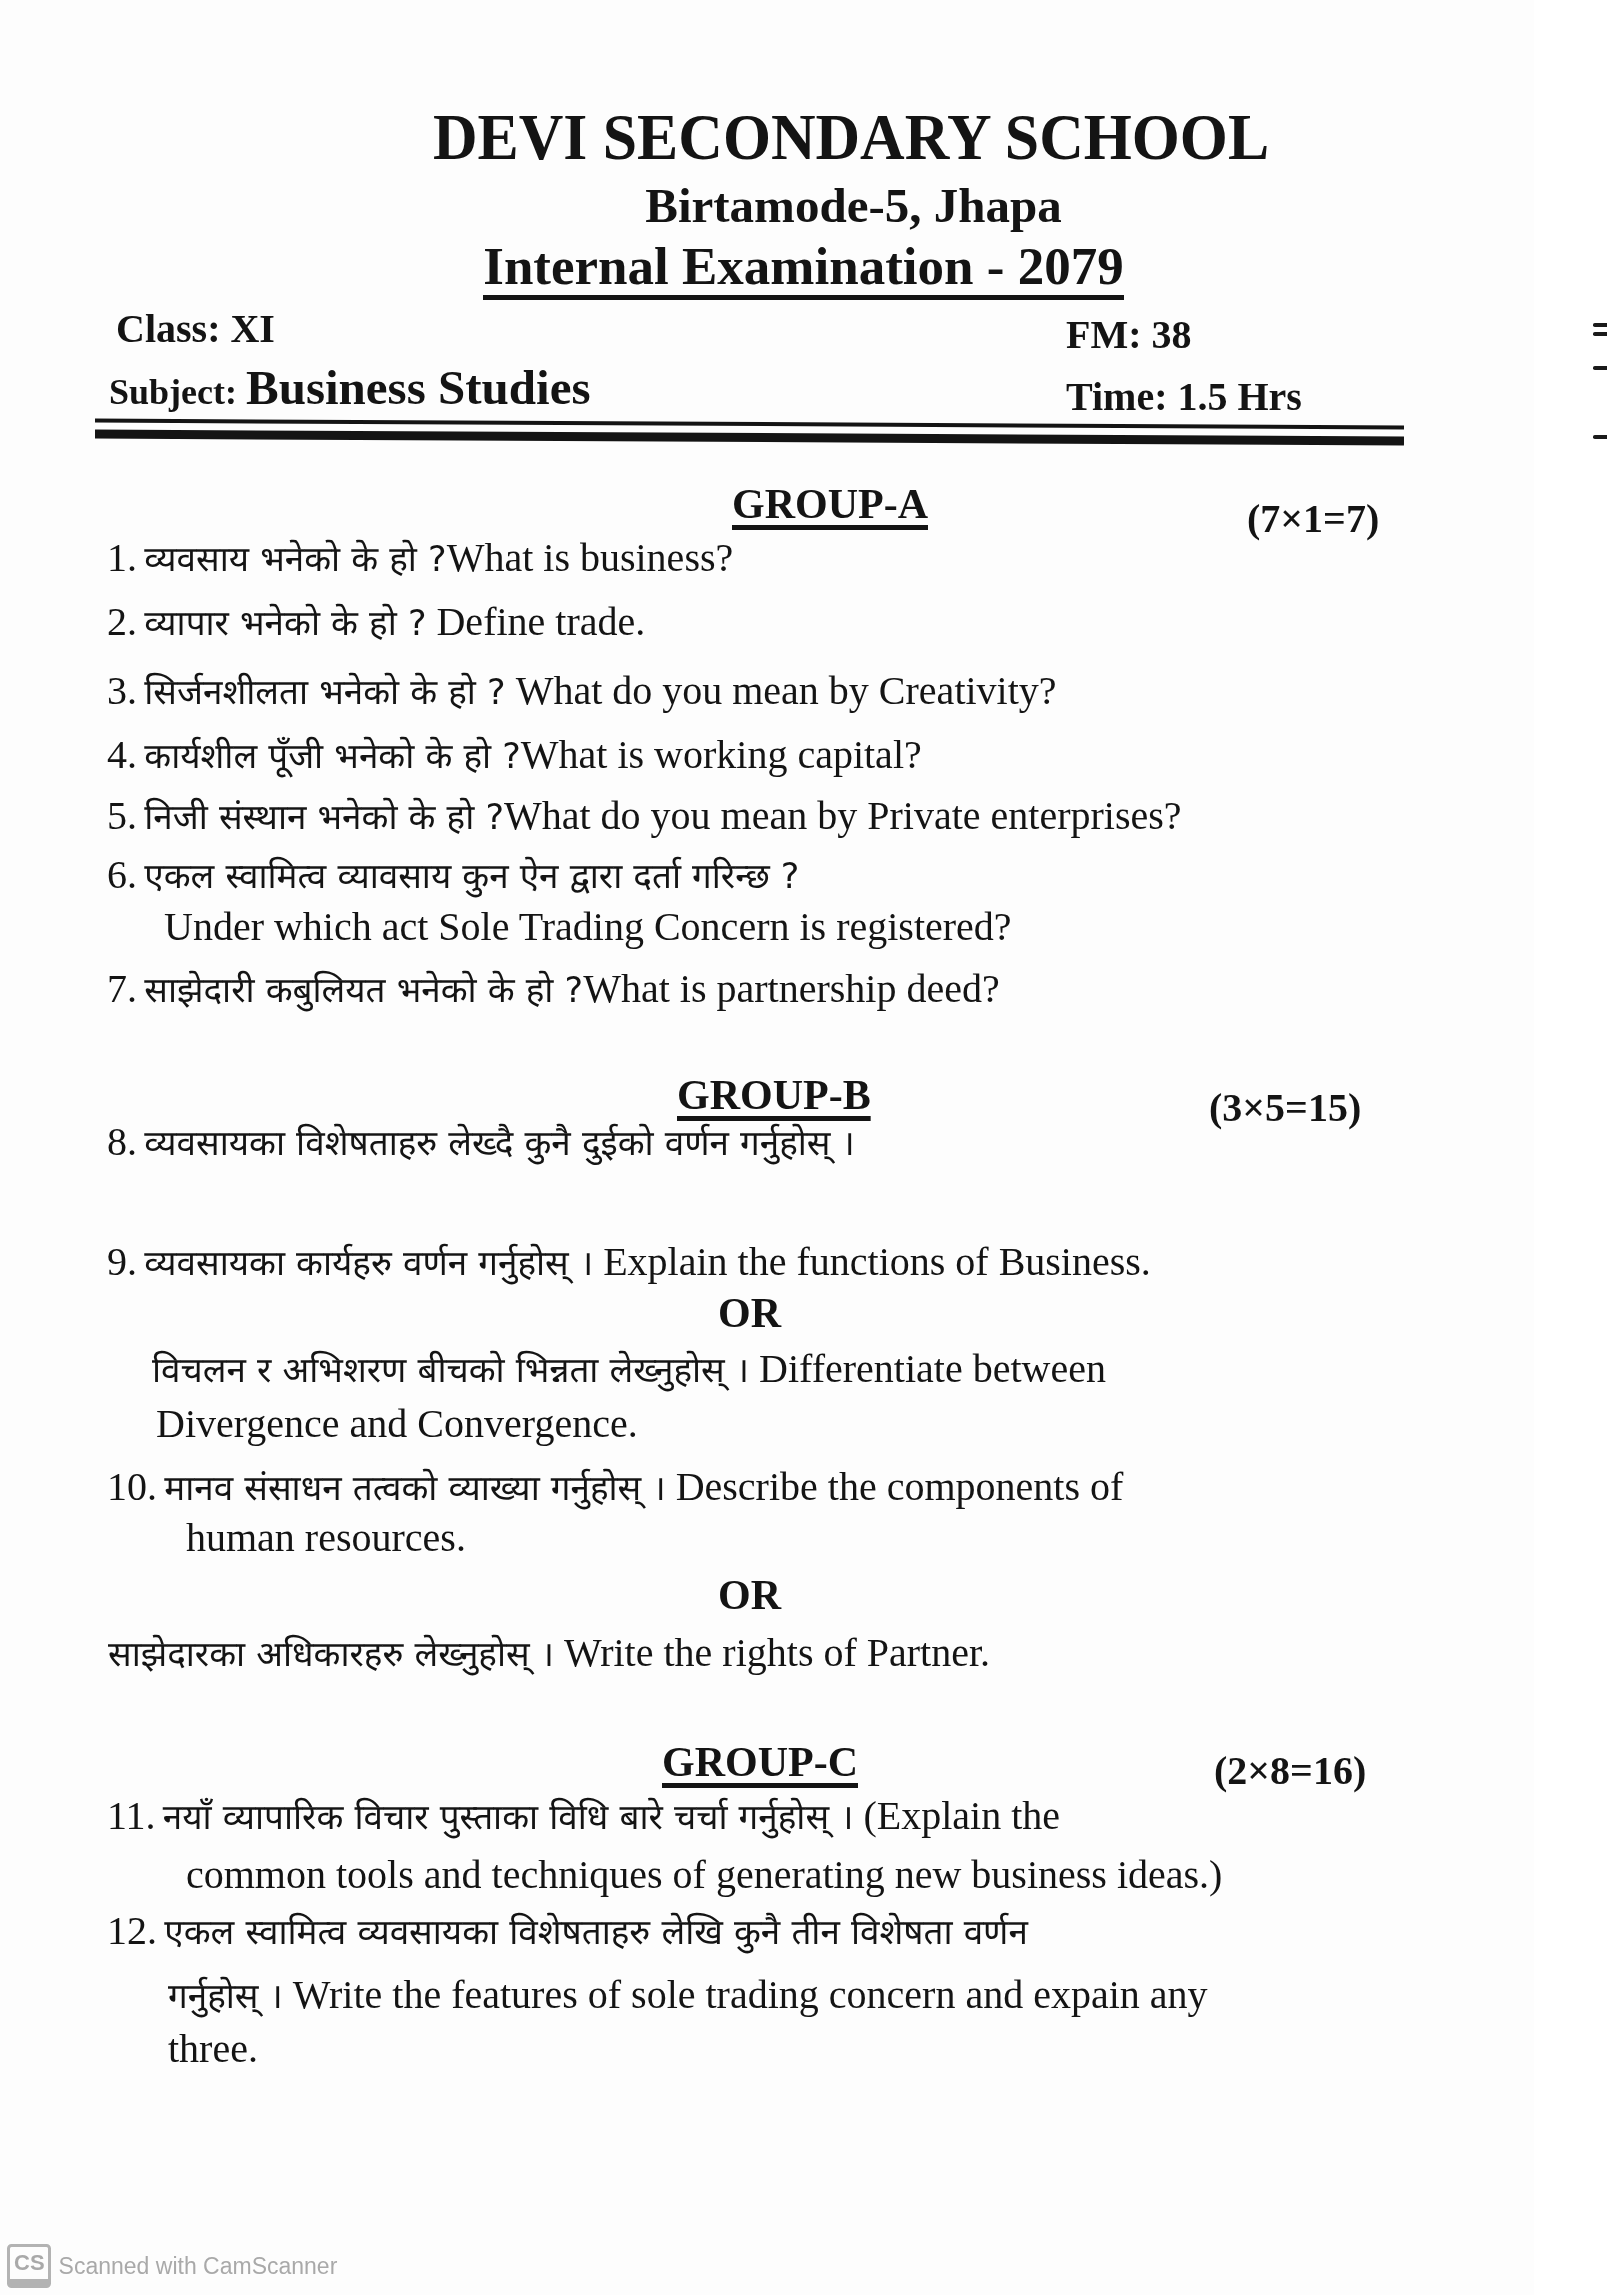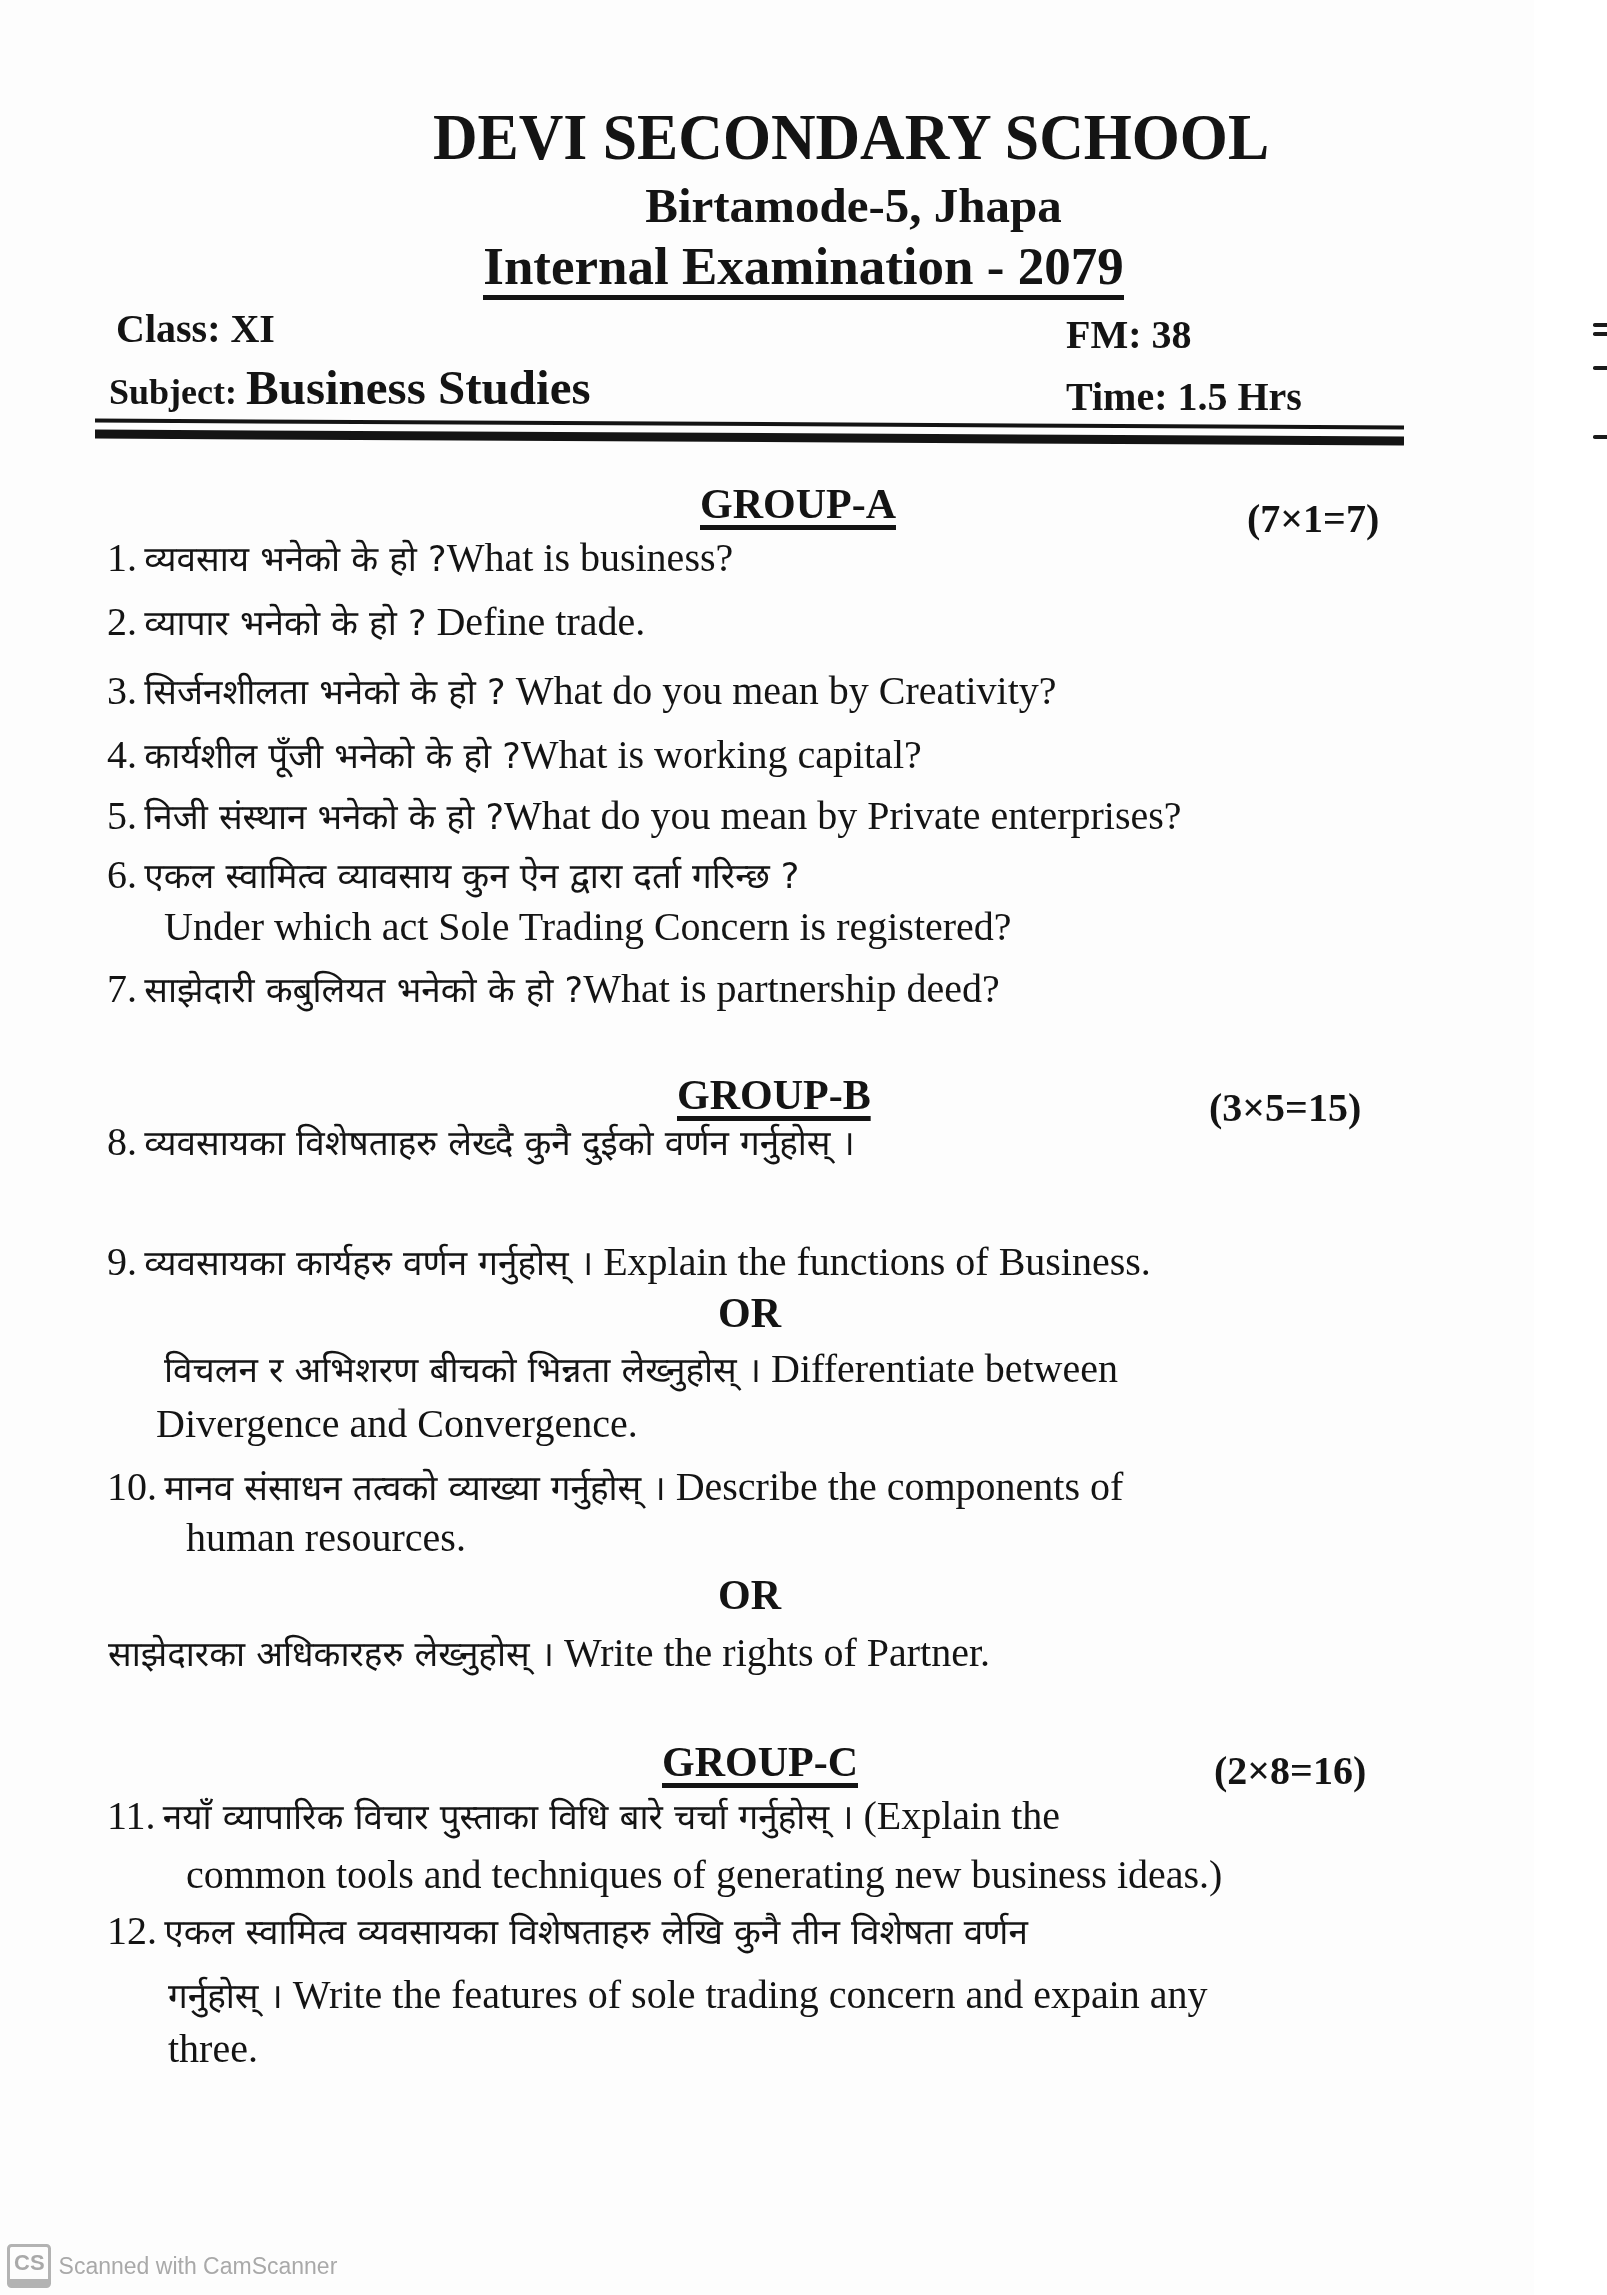--- a/index.html
+++ b/index.html
@@ -135,21 +135,21 @@
   <div class="meta meta-fm">FM: 38</div>
   <div class="meta meta-subject">
     <span>Subject:</span>
     <span class="subject-value">Business Studies</span>
   </div>
   <div class="meta meta-time">Time: 1.5 Hrs</div>
 
   <div class="rule-thin"></div>
   <div class="rule-thick"></div>
 
-  <div class="group-heading" style="left:700px; top:480px;">GROUP-A</div>
+  <div class="group-heading" style="left:732px; top:480px;">GROUP-A</div>
   <div class="group-marks" style="left:1247px; top:495px;">(7×1=7)</div>
 
   <div class="q-line" style="left:107px; top:538px;">
     <span class="q-num">1.</span><span class="np">व्यवसाय भनेको के हो ?</span><span>What is business?</span>
   </div>
   <div class="q-line" style="left:107px; top:602px;">
     <span class="q-num">2.</span><span class="np">व्यापार भनेको के हो ?</span><span> Define trade.</span>
   </div>
   <div class="q-line" style="left:107px; top:671px;">
     <span class="q-num">3.</span><span class="np">सिर्जनशीलता भनेको के हो ?</span><span> What do you mean by Creativity?</span>
@@ -171,21 +171,21 @@
   <div class="group-heading" style="left:677px; top:1071px;">GROUP-B</div>
   <div class="group-marks" style="left:1209px; top:1084px;">(3×5=15)</div>
 
   <div class="q-line" style="left:107px; top:1122px;">
     <span class="q-num">8.</span><span class="np">व्यवसायका विशेषताहरु लेख्दै कुनै दुईको वर्णन गर्नुहोस् ।</span>
   </div>
   <div class="q-line" style="left:107px; top:1242px;">
     <span class="q-num">9.</span><span class="np">व्यवसायका कार्यहरु वर्णन गर्नुहोस् ।</span><span> Explain the functions of Business.</span>
   </div>
   <div class="or-label" style="left:718px; top:1289px;">OR</div>
-  <div class="q-line" style="left:164px; top:1349px;">
+  <div class="q-line" style="left:152px; top:1349px;">
     <span class="np">विचलन र अभिशरण बीचको भिन्नता लेख्नुहोस् ।</span><span> Differentiate between</span>
   </div>
   <div class="q-line" style="left:156px; top:1404px;">Divergence and Convergence.</div>
   <div class="q-line" style="left:107px; top:1467px;">
     <span class="q-num">10.</span><span class="np">मानव संसाधन तत्वको व्याख्या गर्नुहोस् ।</span><span> Describe the components of</span>
   </div>
   <div class="q-line" style="left:186px; top:1518px;">human resources.</div>
   <div class="or-label" style="left:718px; top:1571px;">OR</div>
   <div class="q-line" style="left:108px; top:1633px;">
     <span class="np">साझेदारका अधिकारहरु लेख्नुहोस् ।</span><span> Write the rights of Partner.</span>

